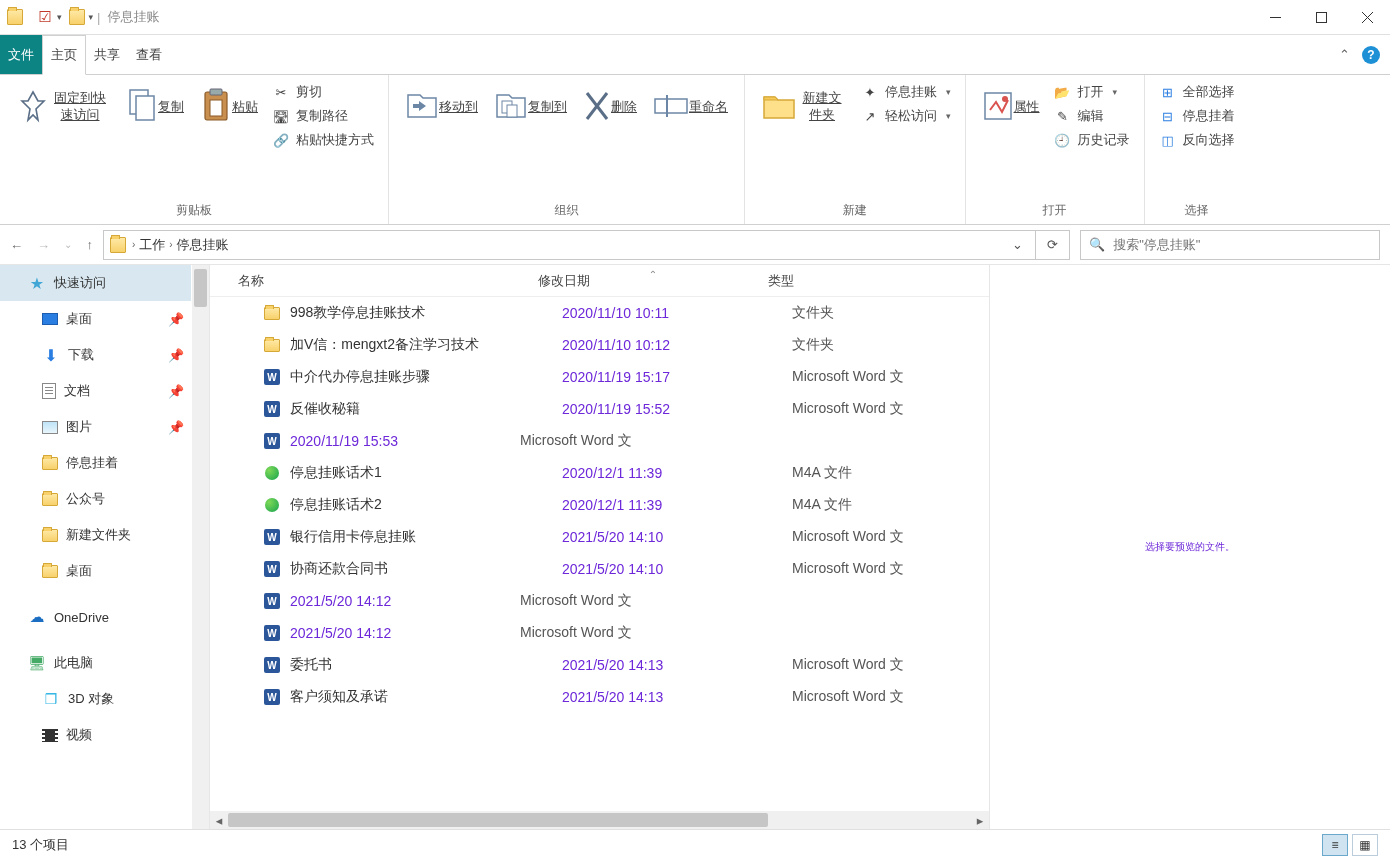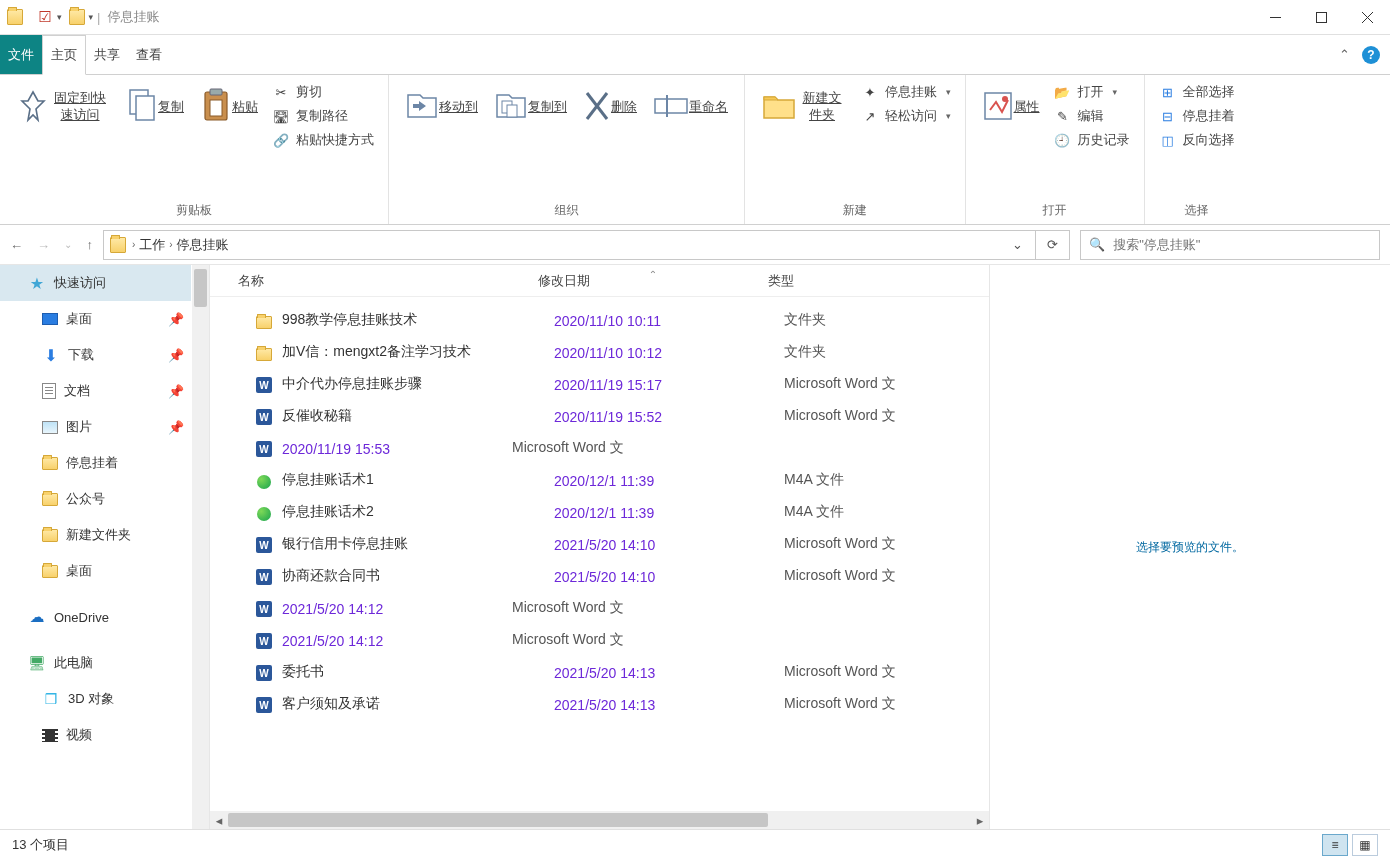--- a/index.html
+++ b/index.html
@@ -76,34 +76,34 @@
 .ticon.video::before, .ticon.video::after { content:""; position:absolute; top:0; width:3px; height:100%; background:repeating-linear-gradient(#333,#333 2px,#fff 2px,#fff 4px); }
 .ticon.video::before { left:0; } .ticon.video::after { right:0; }
 
 .files-wrap { flex:1; display:flex; flex-direction:column; border-right:1px solid #e6e6e6; overflow:hidden; }
 .columns-header { height:32px; display:flex; align-items:center; border-bottom:1px solid #eee; font-size:13px; color:#444; padding-left:28px; }
 .col-name { width:300px; }
 .col-date { width:230px; position:relative; }
 .col-type { flex:1; }
 .sort-arrow { position:absolute; left:50%; top:-3px; transform:translateX(-50%); color:#888; font-size:10px; }
 .file-list { flex:1; overflow:hidden; position:relative; }
-.file-row { display:flex; align-items:flex-end; height:32px; padding-left:44px; font-size:14px; color:#333; }
+.file-row { display:flex; align-items:center; height:32px; padding-left:44px; font-size:14px; color:#333;margin-left:8px; }
 .file-row .ficon { width:20px; display:flex; align-items:center; justify-content:center; margin-right:8px; }
 .file-row .fname { width:272px; white-space:nowrap; overflow:hidden; text-overflow:ellipsis; }
 .file-row .fdate { width:230px; color:#6d28d9; }
 .file-row .ftype { flex:1; color:#555; white-space:nowrap; overflow:hidden; }
 .word-ico { width:16px; height:16px; background:#2b579a; border-radius:2px; color:#fff; font-size:10px; font-weight:bold; display:flex; align-items:center; justify-content:center; }
 .audio-ico { width:14px; height:14px; border-radius:50%; background:radial-gradient(circle at 30% 30%, #7ed957, #17a34e); }
 .hscroll { height:18px; background:#f0f0f0; display:flex; align-items:center; position:relative; }
 .hscroll .htrack { flex:1; height:18px; position:relative; margin:0 18px; }
 .hscroll .hthumb { position:absolute; left:0; top:2px; height:14px; width:540px; background:#c6c6c6; border-radius:2px; }
 .hscroll .harrow { width:18px; height:18px; display:flex; align-items:center; justify-content:center; color:#666; position:absolute; top:0; }
 .hscroll .harrow.left { left:0; } .hscroll .harrow.right { right:0; }
 
-.preview { width:400px; display:flex; align-items:center; justify-content:center; color:#0369a1; font-size:12px; }
+.preview { width:400px; display:flex; align-items:center; justify-content:center; color:#6d28d9; font-size:10px; }
 
 
 .statusbar { height:30px; border-top:1px solid #e0e0e0; display:flex; align-items:center; padding:0 12px; font-size:13px; color:#333; }
 .statusbar .view-icons { margin-left:auto; display:flex; gap:4px; }
 .view-btn { width:26px; height:22px; border:1px solid #bcd; display:flex; align-items:center; justify-content:center; font-size:12px; }
 .view-btn.active { background:#cfe4f0; border-color:#6aa8cc; }
 
 
 .svg-pin { width:34px; height:34px; }
 .svg-copy { width:32px; height:36px; }

